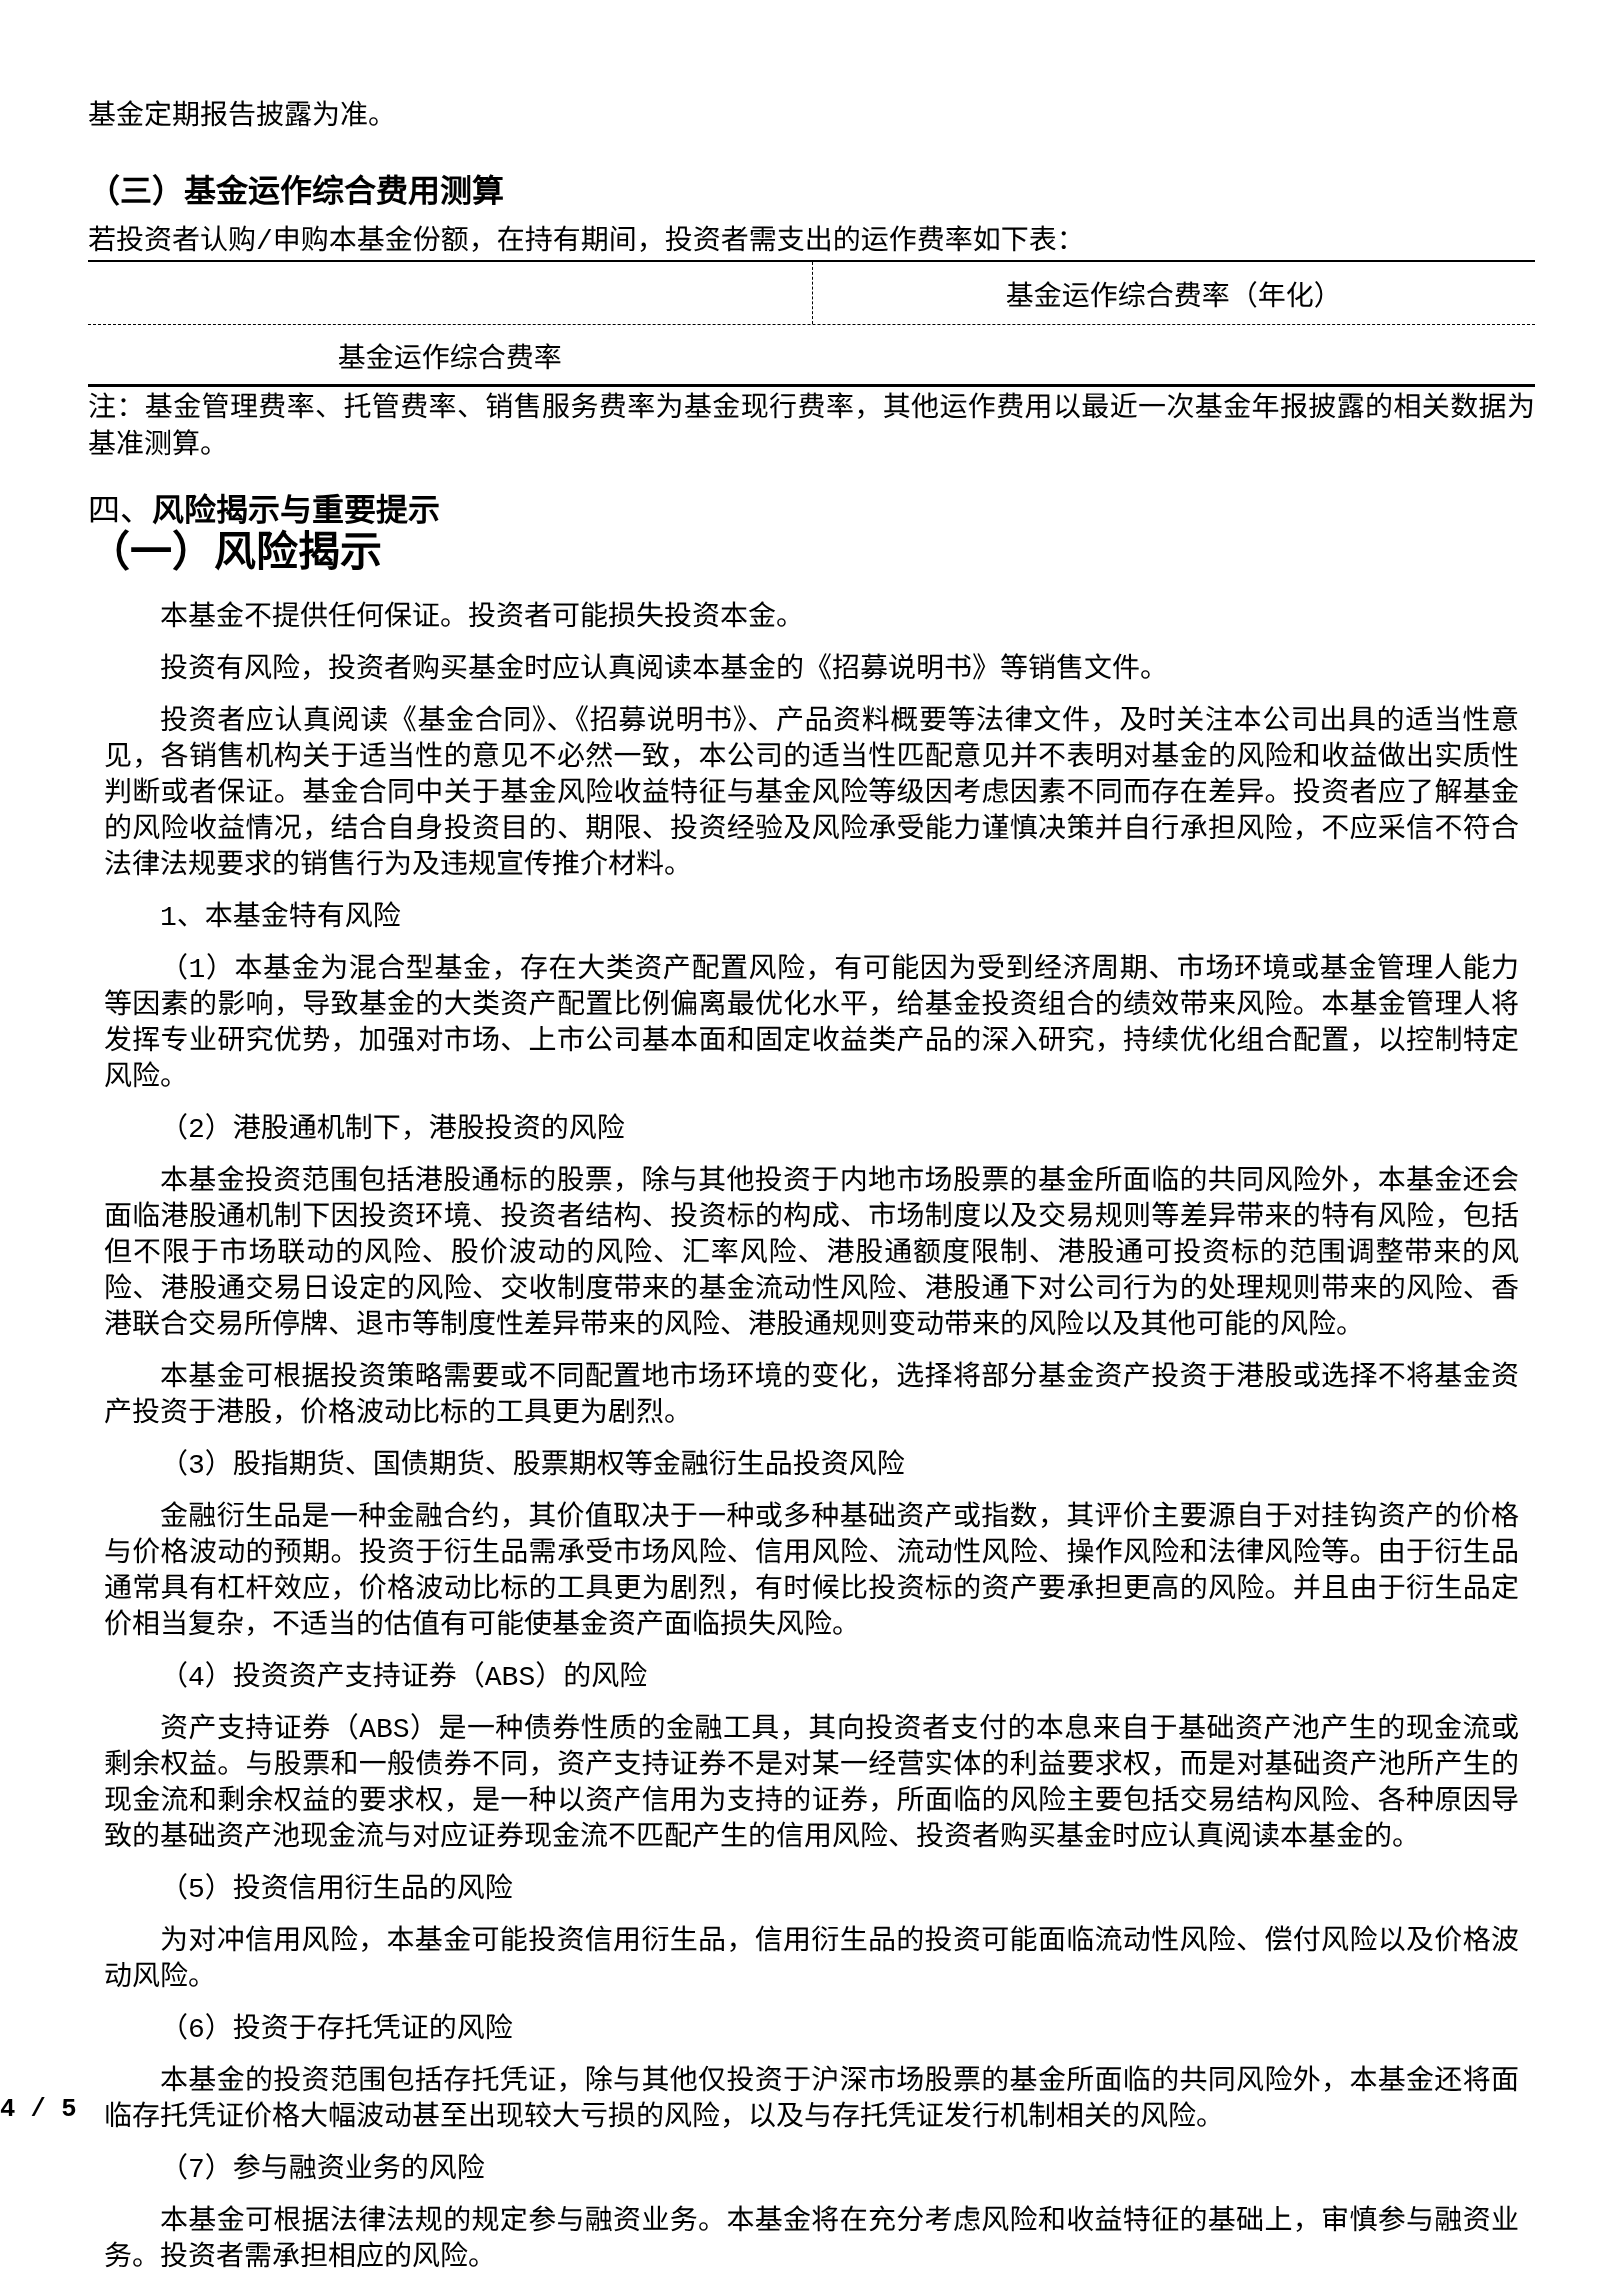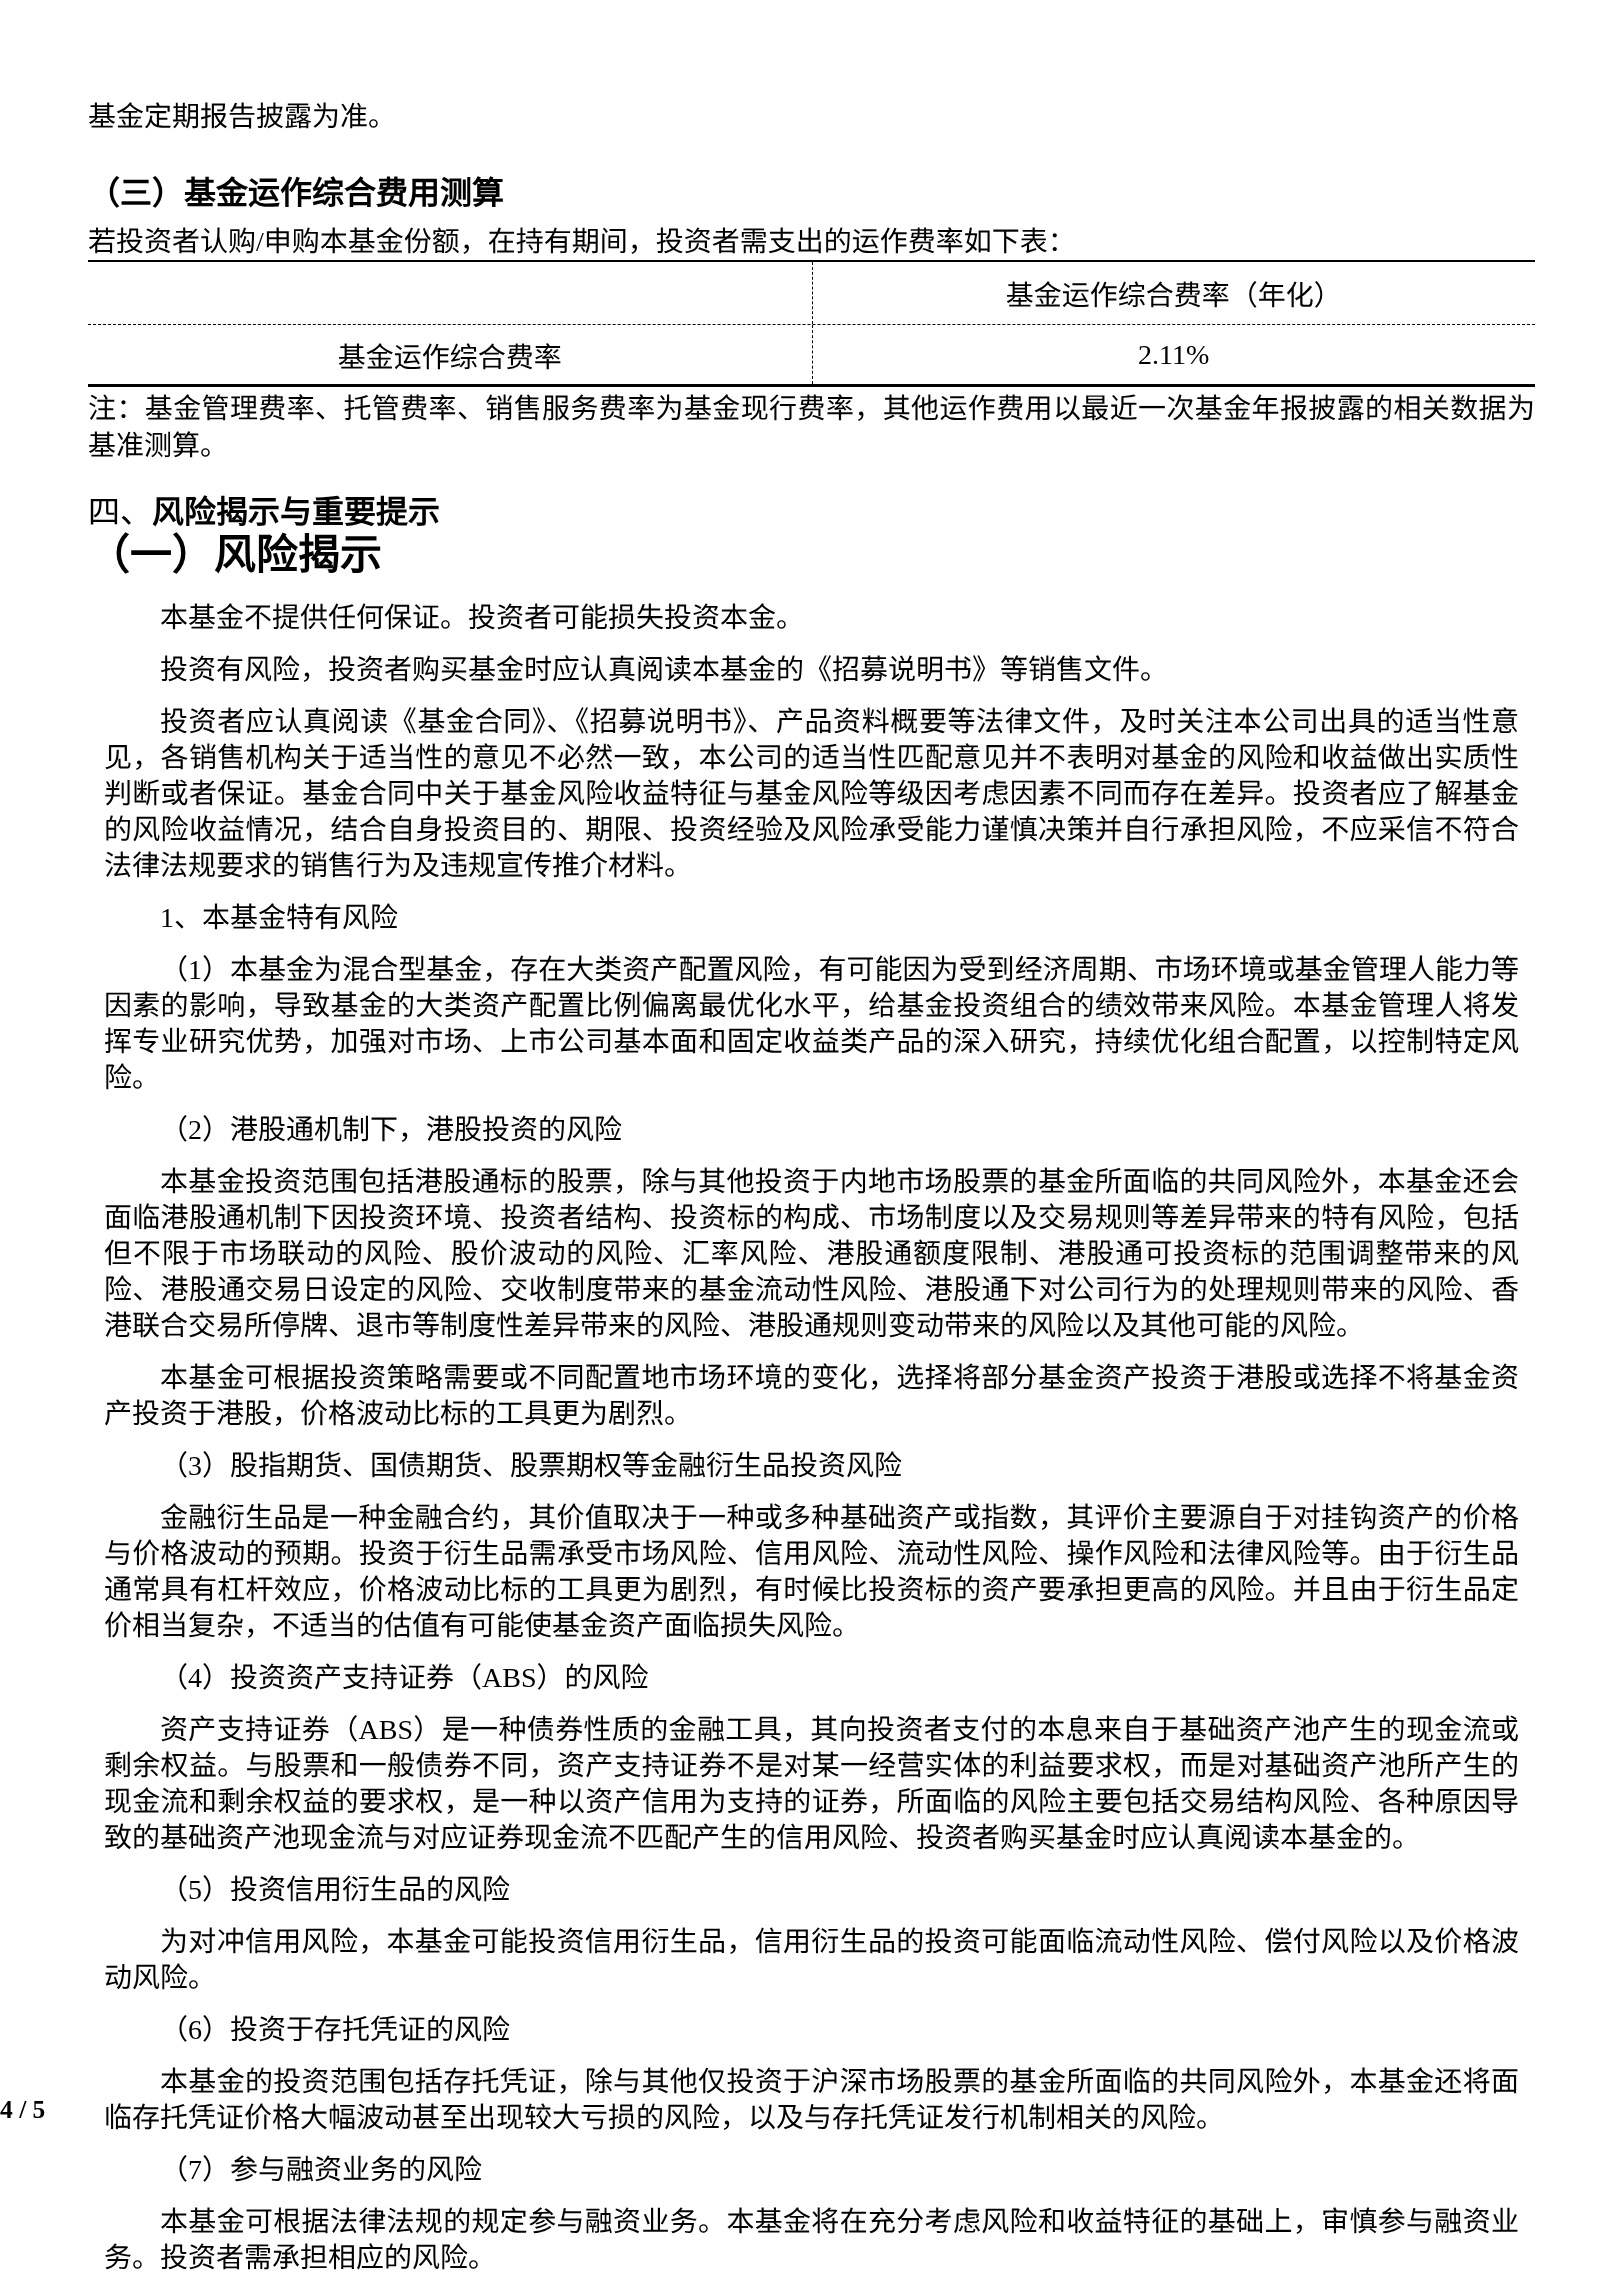--- a/index.html
+++ b/index.html
@@ -2,21 +2,21 @@
 <html lang="zh-CN" style="font-size:10.5px"><head>
 <meta charset="utf-8">
 <style>
   html,body{margin:0;padding:0;background:#888;}
   .page{
     position:relative;
     width:1623px;
     height:2295px;
     background:#ffffff;
     color:#000000;
-    font-family:Liberation Serif, serif;
+    font-family:Liberation Mono, monospace;
     overflow:hidden;
   }
   .abs{position:absolute;}
   .opening-line{
     left:88px; top:98px; width:1447px;
     font-size:28px; line-height:37px;
   }
   .fee-heading{
     left:88px; top:173px; width:1447px;
     font-size:32px; line-height:41px; font-weight:700;
@@ -81,21 +81,20 @@
 
   <div class="abs fee-intro">若投资者认购/申购本基金份额，在持有期间，投资者需支出的运作费率如下表：</div>
 
   <div class="abs fee-table">
     <div class="t-row header-row">
       <div class="t-cell left-cell"></div>
       <div class="t-cell right-cell">基金运作综合费率（年化）</div>
     </div>
     <div class="t-row data-row">
       <div class="t-cell left-cell">基金运作综合费率</div>
-      <div class="t-cell right-cell">2.11%</div>
     </div>
   </div>
 
   <div class="abs fee-note">注：基金管理费率、托管费率、销售服务费率为基金现行费率，其他运作费用以最近一次基金年报披露的相关数据为基准测算。</div>
 
   <div class="abs risk-heading">
     <span class="prefix">四、</span><span class="main">风险揭示与重要提示</span>
   </div>
 
   <div class="abs risk-subheading">（一）风险揭示</div>

